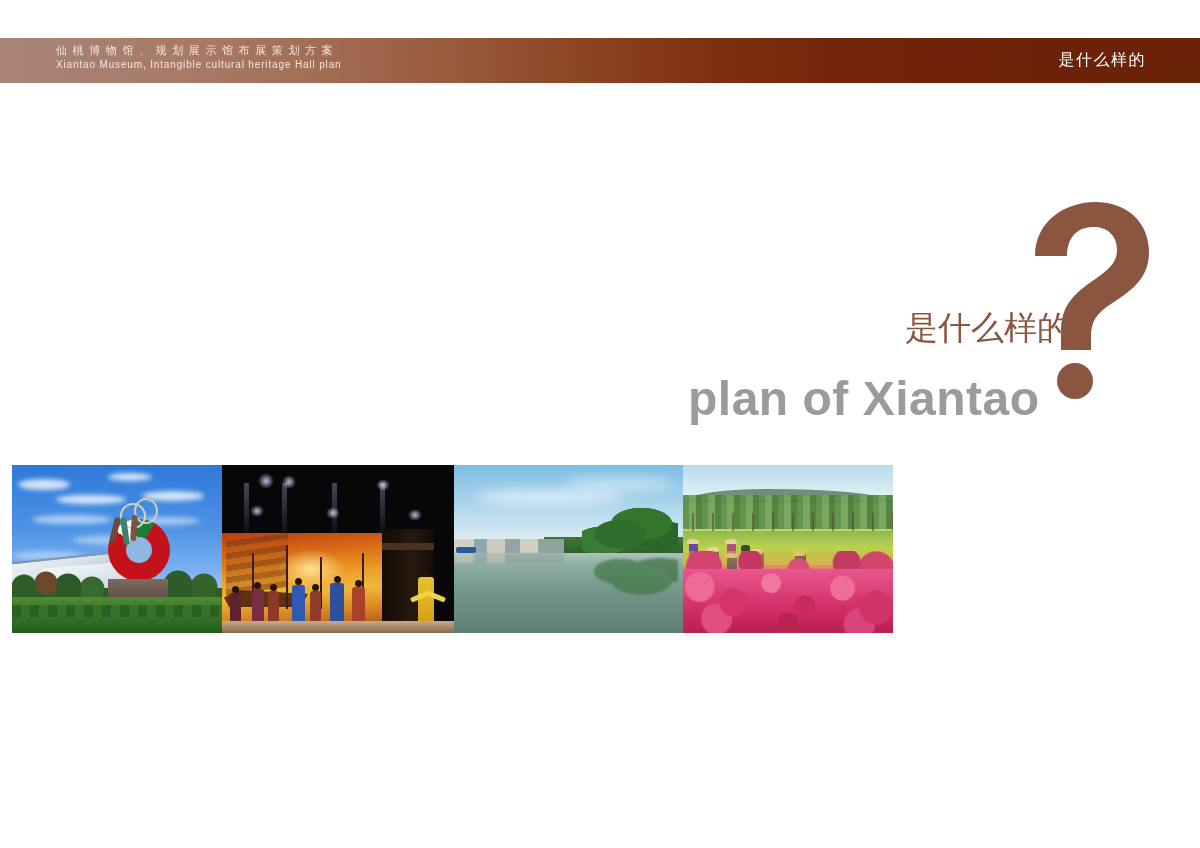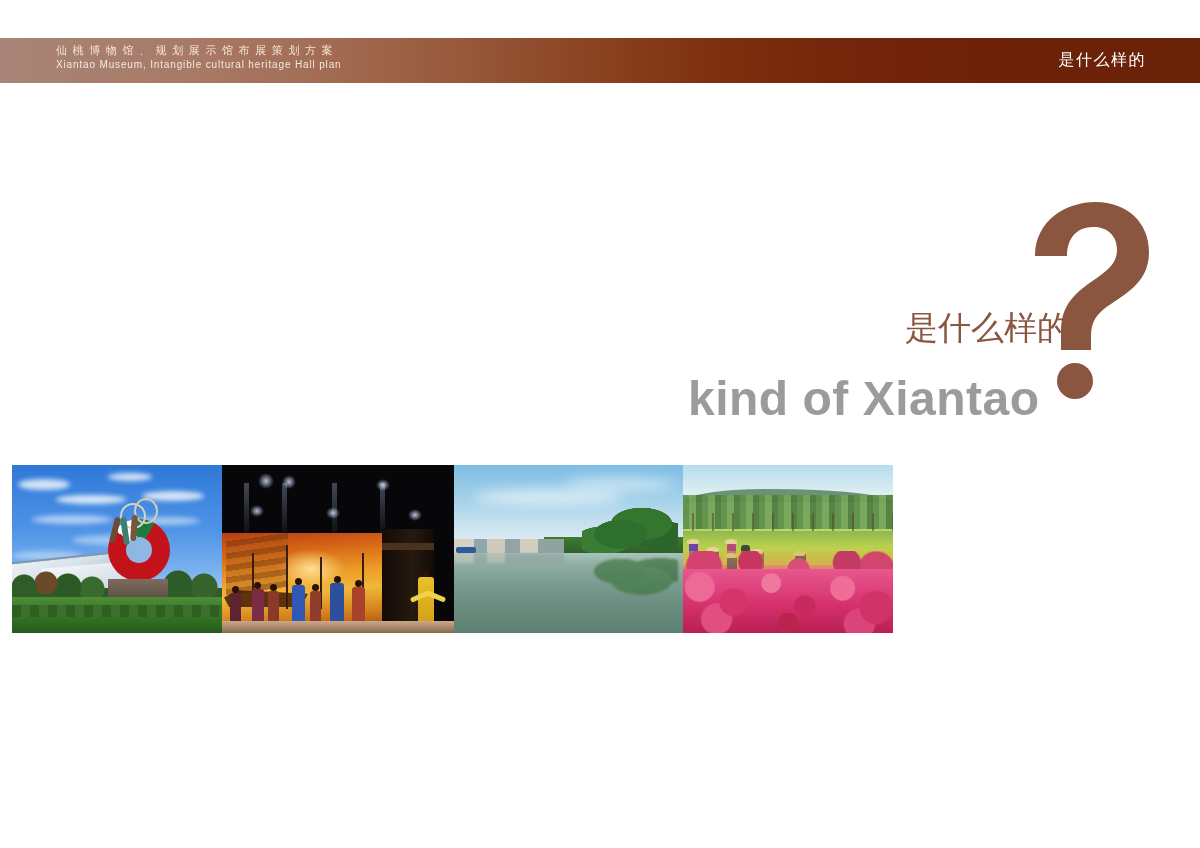--- a/index.html
+++ b/index.html
@@ -312,21 +312,21 @@
 <div class="header-bar">
   <div class="header-left">
     <span class="header-title-cn">仙桃博物馆、规划展示馆布展策划方案</span>
     <span class="header-title-en">Xiantao Museum, Intangible cultural heritage Hall plan</span>
   </div>
   <div class="header-right-label">是什么样的</div>
 </div>
 
 <div class="hero">
   <div class="hero-cn-sub">是什么样的</div>
-  <div class="hero-en-sub">kind of Xiantao</div>
+  <div class="hero-en-sub">plan of Xiantao</div>
   <div class="hero-qmark">
     <svg width="130" height="200" viewBox="0 0 130 200" xmlns="http://www.w3.org/2000/svg">
       <path d="M10 56 C10 20, 42 2, 70 2 C104 2, 124 24, 124 52 C124 80, 104 92, 86 104 C72 113, 66 121, 66 136 L66 150 L36 150 L36 132 C36 108, 46 96, 66 82 C82 71, 92 64, 92 50 C92 35, 82 27, 68 27 C52 27, 42 38, 42 56 Z" fill="#8b5640"></path>
       <circle cx="50" cy="181" r="18" fill="#8b5640"></circle>
     </svg>
   </div>
 </div>
 
 <div class="image-strip">
 

